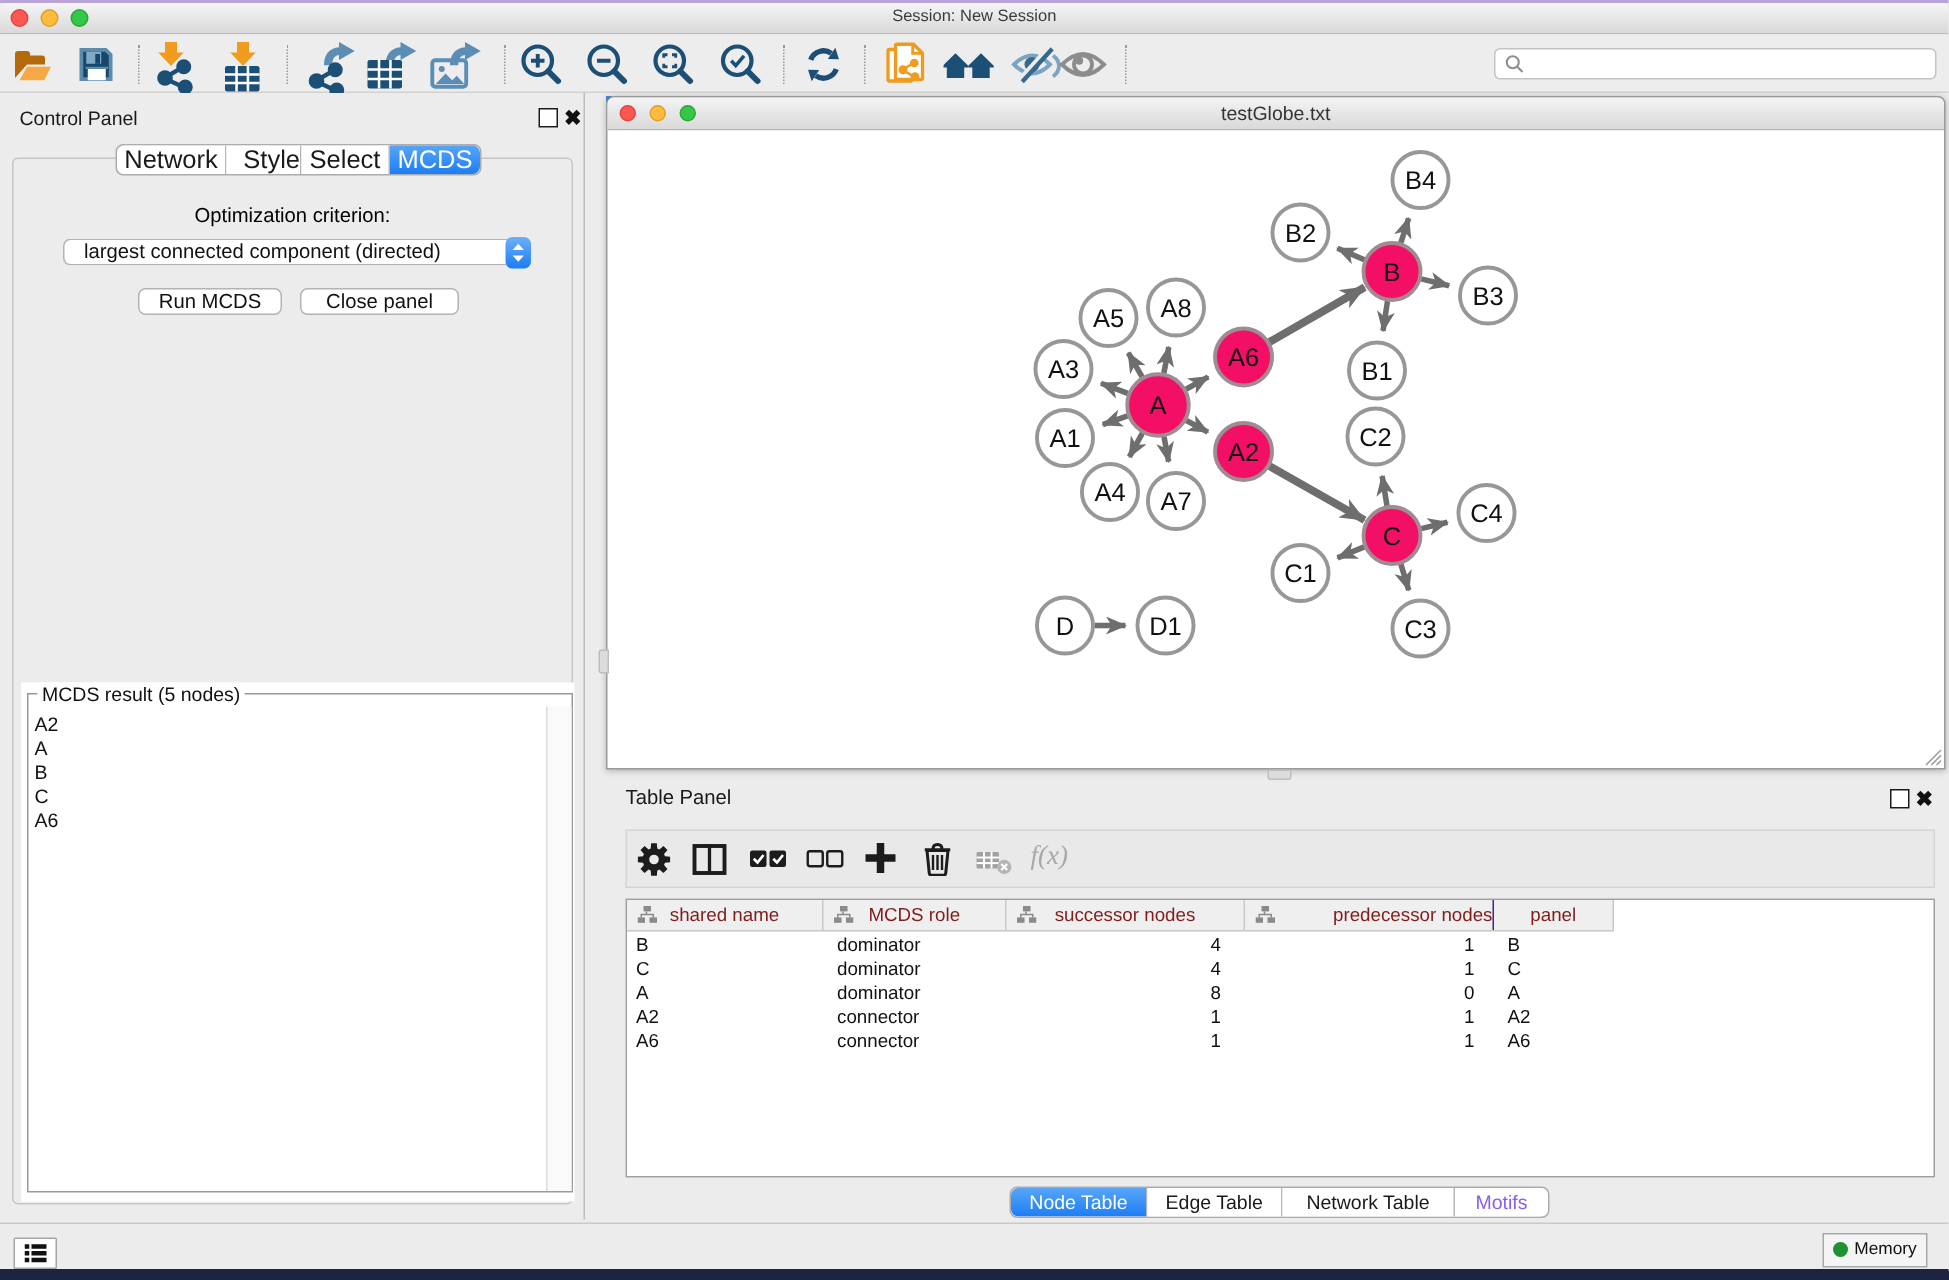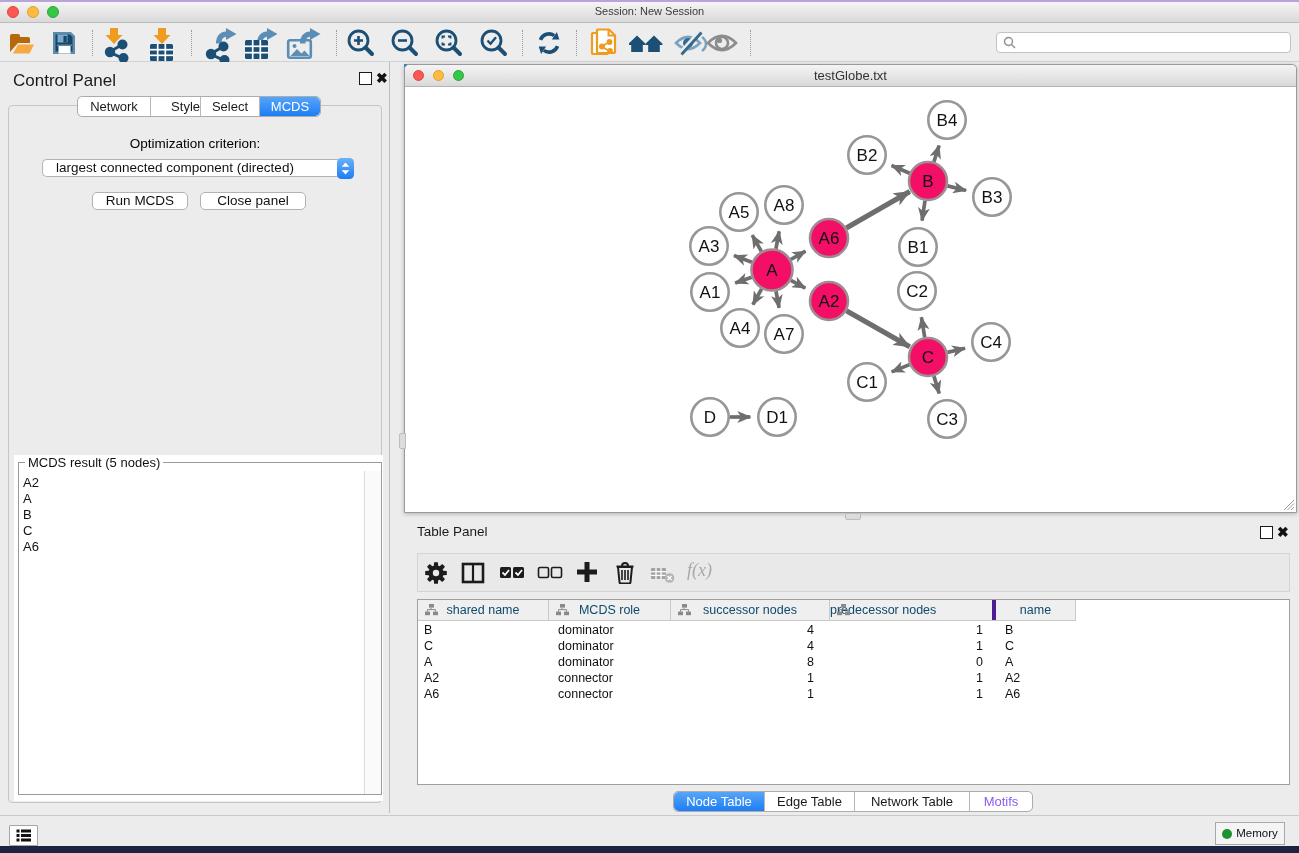--- a/index.html
+++ b/index.html
@@ -150,25 +150,25 @@
     <div style="position:absolute;left:750px;top:7px;width:1px;height:26px;border-left:1px dotted #9a9a9a"></div>
 <div style="position:absolute;left:996px;top:9px;width:293px;height:19px;background:#fff;border:1px solid #c3c3c3;border-radius:4px">
 <svg width="14" height="14" style="position:absolute;left:6px;top:3px">
         <circle cx="5.5" cy="5.5" r="4" fill="none" stroke="#8e8e8e" stroke-width="1.4"></circle>
         <path d="M8.5 8.5 l3.5 3.5" stroke="#8e8e8e" stroke-width="1.4"></path>
       </svg>
     </div>
 </div>
 
 <div style="position:absolute;left:0;top:62px;width:390px;height:751px;background:#ececec;border-right:1px solid #bdbdbd;box-sizing:border-box">
-  <div style="position:absolute;left:13px;top:9px;font-size:17px;color:#1a1a1a">Control Panel</div>
+  <div style="position:absolute;left:13px;top:9px;font-size:13px;color:#1a1a1a">Control Panel</div>
   <div style="position:absolute;left:359px;top:10px;width:11px;height:11px;border:1.5px solid #1a1a1a;background:#fff"></div>
   <div style="position:absolute;left:376px;top:8px;font-size:14px;font-weight:bold;color:#111">✖</div>
   <div style="position:absolute;left:8px;top:43px;width:374px;height:698px;border:1px solid #c6c6c6;border-radius:4px;box-sizing:border-box"></div>
-  <div style="position:absolute;left:77px;top:34px;width:242px;height:19px;font-size:13px;border:1px solid #acacac;border-radius:5px">
+  <div style="position:absolute;left:77px;top:34px;width:242px;height:19px;font-size:17px;border:1px solid #acacac;border-radius:5px">
       <div style="position:absolute;left:0px;top:0;width:73px;height:19px;line-height:19px;text-align:center;background:#fff;color:#1a1a1a;border-top-left-radius:5px;border-bottom-left-radius:5px;border-right:1px solid #b8b8b8;box-sizing:border-box">Network</div>
       <div style="position:absolute;left:73px;top:0;width:50px;height:19px;line-height:19px;text-align:right;background:#fff;color:#1a1a1a;border-right:1px solid #b8b8b8;box-sizing:border-box">Style</div>
       <div style="position:absolute;left:123px;top:0;width:59px;height:19px;line-height:19px;text-align:center;background:#fff;color:#1a1a1a;border-right:1px solid #b8b8b8;box-sizing:border-box">Select</div>
       <div style="position:absolute;left:182px;top:0;width:60px;height:19px;line-height:19px;text-align:center;background:linear-gradient(#57a5f8,#1d7ef5);color:#fff;border-top-right-radius:5px;border-bottom-right-radius:5px;box-sizing:border-box">MCDS</div>
     </div>
   <div style="position:absolute;left:0px;top:74px;width:390px;text-align:center;font-size:13.5px;color:#000000">Optimization criterion:</div>
   <div style="position:absolute;left:42px;top:97px;width:296px;height:18px;background:#fff;border:1px solid #b3b3b3;border-radius:5px 0 0 5px;border-right:none;box-sizing:border-box;font-size:13.5px;color:#111;line-height:16px;padding-left:13px">largest connected component (directed)</div>
   <div style="position:absolute;left:337px;top:95.5px;width:17px;height:21px;border-radius:4.5px;background:linear-gradient(#6cb0f9,#1d7cf4)">
       <svg width="17" height="21">
         <path d="M4.7 8.7 l3.8 -4.2 3.8 4.2 Z M4.7 12.3 l3.8 4.2 3.8 -4.2 Z" fill="#fff"></path>
@@ -273,21 +273,21 @@
       </g>
     </svg>
 </div>
 
 <div style="position:absolute;left:404px;top:519px;width:895px;height:294px;background:#ececec">
   <div style="position:absolute;left:13px;top:5px;font-size:13.5px;color:#1a1a1a">Table Panel</div>
   <div style="position:absolute;left:856px;top:7px;width:11px;height:11px;border:1.5px solid #1a1a1a;background:#fff"></div>
   <div style="position:absolute;left:873px;top:5px;font-size:14px;font-weight:bold;color:#111">✖</div>
   <div style="position:absolute;left:13px;top:34px;width:873px;height:39px;background:#e9e9e9;border:1px solid #d4d4d4;box-sizing:border-box"></div>
   <div style="position:absolute;left:13px;top:80px;width:873px;height:186px;background:#fff;border:1px solid #9f9f9f;box-sizing:border-box">
-    <div style="position:absolute;left:0;top:0;width:658px;height:20px;background:#efefef;border-bottom:1px solid #c9c9c9;font-size:12.5px;color:#0c4a6e">
+    <div style="position:absolute;left:0;top:0;width:658px;height:20px;background:#efefef;border-bottom:1px solid #c9c9c9;font-size:12.5px;color:#7f1d1d">
         <div style="position:absolute;left:0px;top:0;width:131px;height:20px;border-right:1px solid #c9c9c9;box-sizing:border-box;text-align:center;line-height:20px"><svg width="13" height="12" style="position:absolute;left:7px;top:4px">
             <g fill="#8a8a8a">
               <rect x="4" y="0" width="5" height="3.6"></rect>
               <rect x="0" y="7.6" width="5" height="3.6"></rect>
               <rect x="8" y="7.6" width="5" height="3.6"></rect>
               <path d="M6 3.6 v2 M2.5 7.6 v-2 h8 v2" stroke="#8a8a8a" fill="none" stroke-width="1"></path>
             </g>
           </svg>shared name</div>
         <div style="position:absolute;left:131px;top:0;width:122px;height:20px;border-right:1px solid #c9c9c9;box-sizing:border-box;text-align:center;line-height:20px"><svg width="13" height="12" style="position:absolute;left:7px;top:4px">
             <g fill="#8a8a8a">
@@ -298,29 +298,29 @@
             </g>
           </svg>MCDS role</div>
         <div style="position:absolute;left:253px;top:0;width:159px;height:20px;border-right:1px solid #c9c9c9;box-sizing:border-box;text-align:center;line-height:20px"><svg width="13" height="12" style="position:absolute;left:7px;top:4px">
             <g fill="#8a8a8a">
               <rect x="4" y="0" width="5" height="3.6"></rect>
               <rect x="0" y="7.6" width="5" height="3.6"></rect>
               <rect x="8" y="7.6" width="5" height="3.6"></rect>
               <path d="M6 3.6 v2 M2.5 7.6 v-2 h8 v2" stroke="#8a8a8a" fill="none" stroke-width="1"></path>
             </g>
           </svg>successor nodes</div>
-        <div style="position:absolute;left:412px;top:0;width:166px;height:20px;border-right:4px solid #4c1d95;box-sizing:border-box;text-align:left;line-height:20px"><svg width="13" height="12" style="position:absolute;left:7px;top:4px">
+        <div style="position:absolute;left:412px;top:0;width:166px;height:20px;border-right:1px solid #4c1d95;box-sizing:border-box;text-align:right;line-height:20px"><svg width="13" height="12" style="position:absolute;left:7px;top:4px">
             <g fill="#8a8a8a">
               <rect x="4" y="0" width="5" height="3.6"></rect>
               <rect x="0" y="7.6" width="5" height="3.6"></rect>
               <rect x="8" y="7.6" width="5" height="3.6"></rect>
               <path d="M6 3.6 v2 M2.5 7.6 v-2 h8 v2" stroke="#8a8a8a" fill="none" stroke-width="1"></path>
             </g>
           </svg>predecessor nodes</div>
-        <div style="position:absolute;left:578px;top:0;width:80px;height:20px;border-right:1px solid #c9c9c9;box-sizing:border-box;text-align:center;line-height:20px">name</div>
+        <div style="position:absolute;left:578px;top:0;width:80px;height:20px;border-right:1px solid #c9c9c9;box-sizing:border-box;text-align:center;line-height:20px">panel</div>
       </div>
     <div style="position:absolute;left:0px;top:22px;width:100%;height:16px;font-size:12.5px;line-height:16px;color:#111">
       <span style="position:absolute;left:6px">B</span>
       <span style="position:absolute;left:140px">dominator</span>
       <span style="position:absolute;left:253px;width:143px;text-align:right">4</span>
       <span style="position:absolute;left:412px;width:153px;text-align:right">1</span>
       <span style="position:absolute;left:587px">B</span>
     </div>
       <div style="position:absolute;left:0px;top:38px;width:100%;height:16px;font-size:12.5px;line-height:16px;color:#111">
       <span style="position:absolute;left:6px">C</span>

